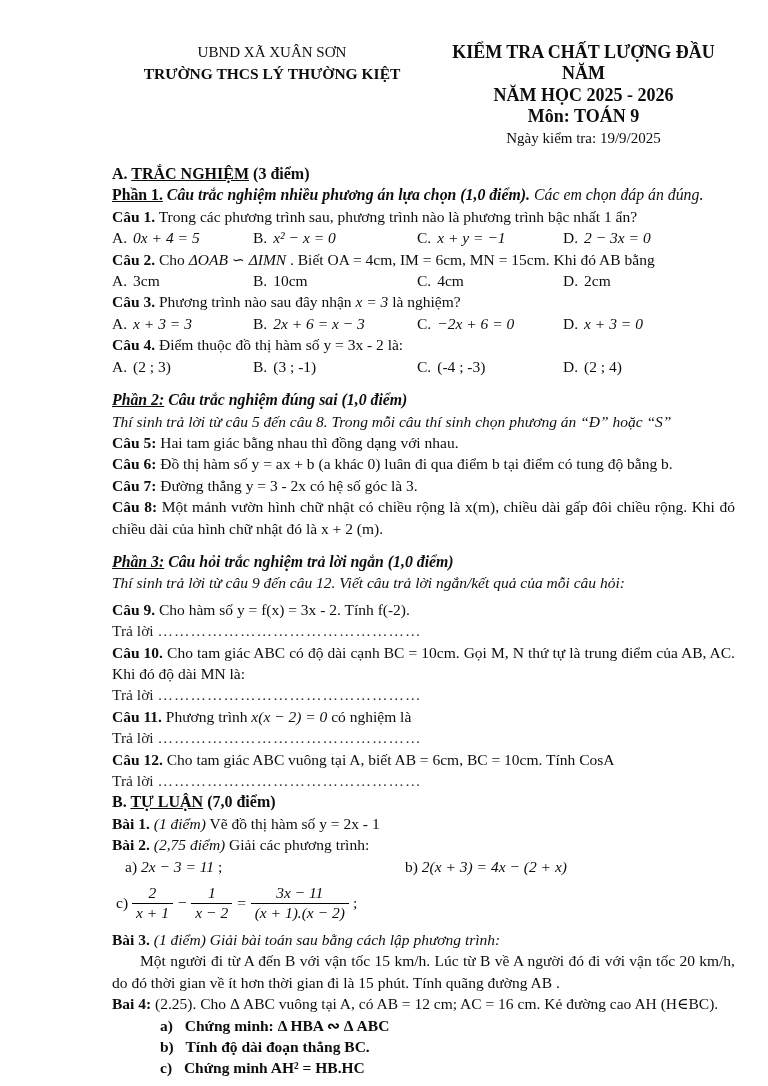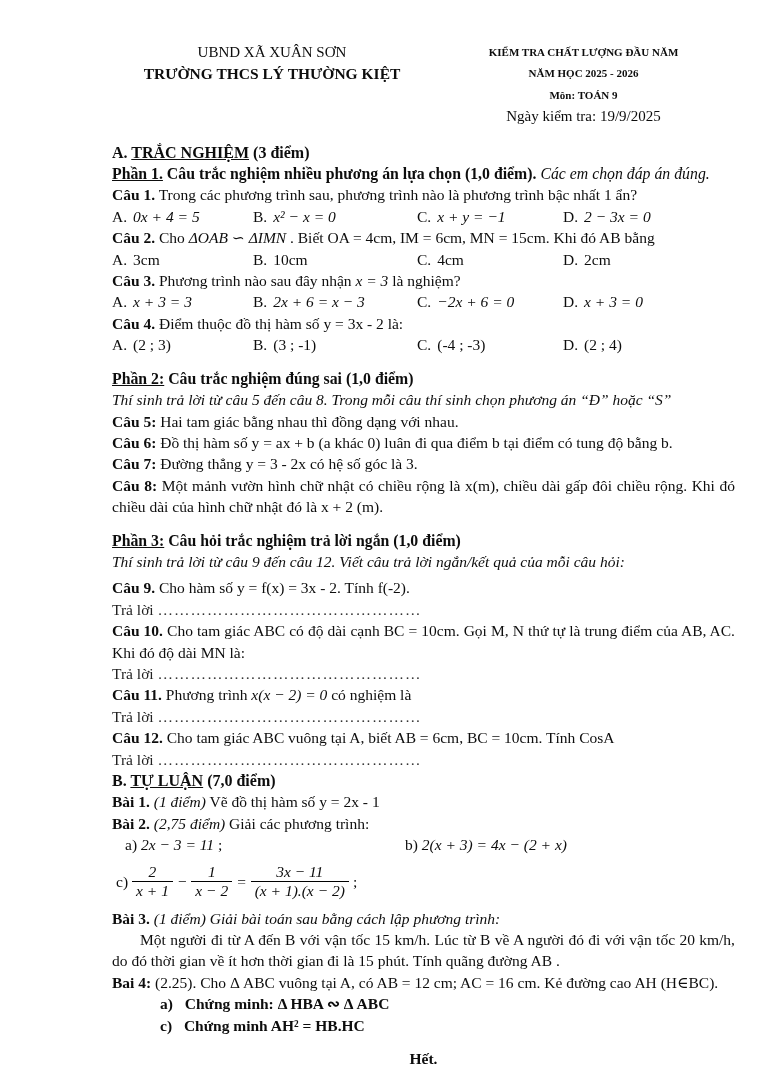--- a/index.html
+++ b/index.html
@@ -12,31 +12,31 @@
     font-family:"Liberation Serif","DejaVu Serif",serif;
     font-size:15.5px;
     line-height:21.4px;
     color:#0d0d0d;
     overflow:hidden;
     margin-top:8px;
   }
   p { margin:0; }
   .b  { font-weight:bold; }
   .i  { font-style:italic; }
-  .bi { font-weight:bold; }
+  .bi { font-weight:bold; font-style:italic; }
   .u  { text-decoration:underline; }
   .math { font-style:italic; }
 
   
   .hdr { display:flex; margin-bottom:14px; }
   .hdr-left  { width:320px; text-align:center; }
   .hdr-right { flex:1; text-align:center; }
   .hdr-left .l1 { font-size:15px; }
   .hdr-left .l2 { font-weight:bold; font-size:15.5px; }
-  .hdr-right .t1, .hdr-right .t2, .hdr-right .t3 { font-weight:bold; font-size:11px; }
+  .hdr-right .t1, .hdr-right .t2, .hdr-right .t3 { font-weight:bold; font-size:18px; }
   .hdr-right .t4 { font-size:15px; }
   .hdr-right .t5 { font-style:italic; font-size:14.2px; white-space:nowrap; }
 
   .sec-head { font-weight:bold; font-size:16px; }
   .part-head { font-size:15.8px; margin-top:12px; }
   .part-head.first { margin-top:0; }
 
   .opts { display:grid; grid-template-columns:141px 164px 146px 1fr; }
   .opt .l { margin-right:6px; }
 
@@ -167,18 +167,19 @@
       <span>;</span>
     </span>
   </div>
 
   <p><span class="b">Bài 3.</span><span class="i"> (1 điểm)</span><span class="i"> Giải bài toán sau bằng cách lập phương trình:</span></p>
   <p class="b3para">Một người đi từ A đến B với vận tốc 15 km/h. Lúc từ B về A người đó đi với vận tốc 20 km/h, do đó thời gian về ít hơn thời gian đi là 15 phút. Tính quãng đường AB .</p>
 
   <p class="just"><span class="b">Bai 4:</span><span> (2.25). Cho Δ ABC vuông tại A, có AB = 12 cm; AC = 16 cm.  Kẻ đường cao AH (H∈BC).</span></p>
   <div class="b4items">
     <p><span class="lbl">a)</span><span> Chứng minh:  Δ HBA ∾ Δ ABC</span></p>
+    <p><span class="lbl">b)</span><span> Tính độ dài đoạn thẳng BC.</span></p>
     <p><span class="lbl">c)</span><span> Chứng minh AH² = HB.HC</span></p>
   </div>
 
   <p class="het">Hết.</p>
 
 </div>
 
 </body></html>

